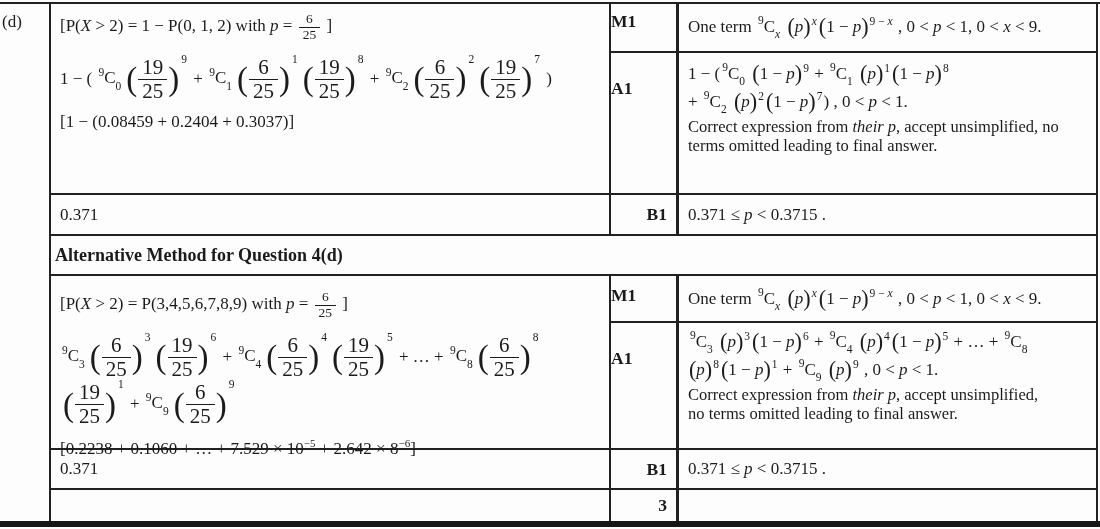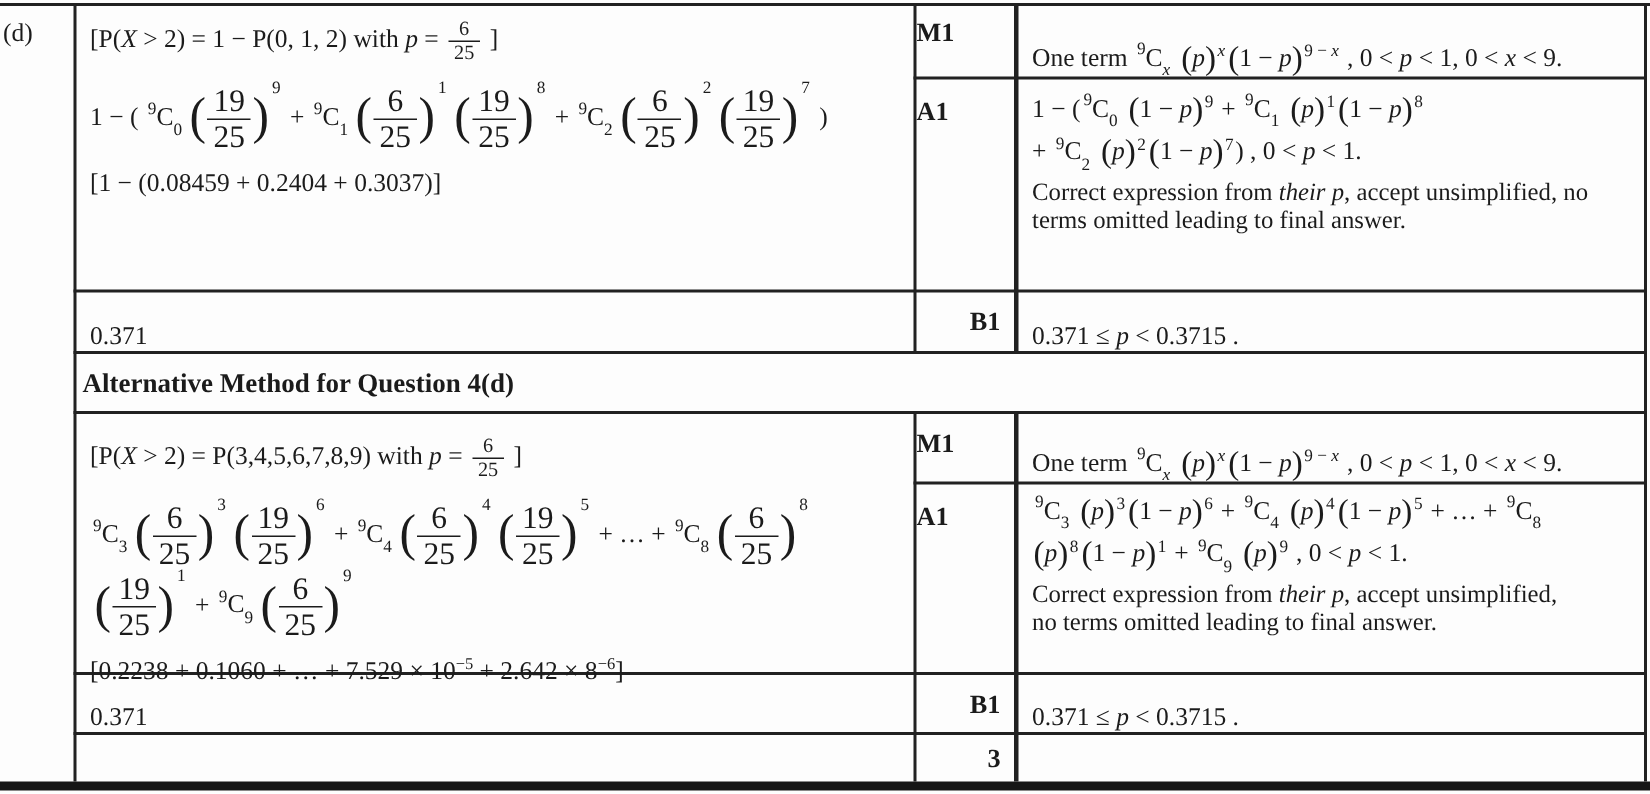--- a/index.html
+++ b/index.html
@@ -3,23 +3,23 @@
 <meta charset="utf-8">
 <style>
   html,body{margin:0;padding:0;background:#fff;}
   .sheet{
     position:relative;width:1100px;height:529px;background:#fdfdfd;overflow:hidden;
     font-family:"Liberation Serif","DejaVu Serif",serif;color:#1b1b1b;font-size:17px;
   }
   .hline,.vline{position:absolute;background:#212121;}
   .cell{position:absolute;box-sizing:border-box;}
   .mk{font-weight:700;text-align:left;padding:9px 8px 0 0;font-size:17.5px;}
-  .mk.mid{padding-top:13px;}
+  .mk.mid{padding-top:27px;}
   .mk.cen{display:flex;align-items:center;justify-content:flex-end;padding:0 8px 0 0;}
-  .vcen{display:flex;align-items:flex-end;padding-left:9px;}
+  .vcen{display:flex;align-items:center;padding-left:9px;}
   .work{padding:10px 4px 0 9px;}
   .work .wl{margin-bottom:13px;}
   .work .wl2{margin-bottom:9px;}
   .cmt{padding:8px 6px 0 9px;}
   .cline{margin:3px 0 5px 0;white-space:nowrap;}
   .ctext{line-height:1.14;margin-top:4px;font-size:16.5px;}
   .hdr{display:flex;align-items:center;padding-left:4px;font-weight:700;font-size:18px;}
   i{font-style:italic;}
   
   .frac{display:inline-flex;align-items:center;vertical-align:middle;margin:0 2px;}

